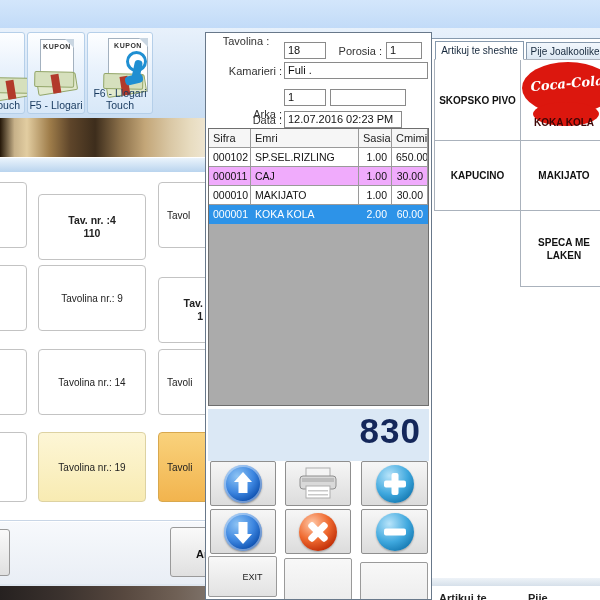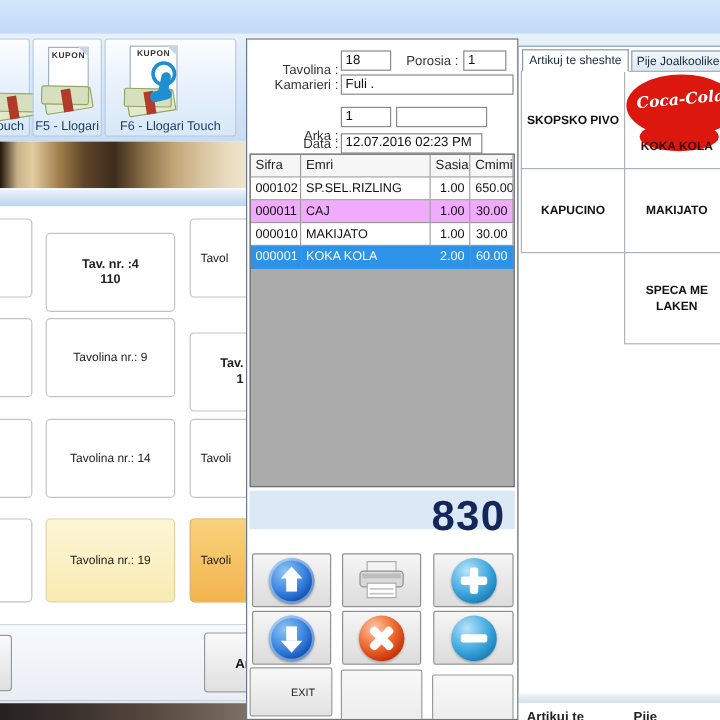--- a/index.html
+++ b/index.html
@@ -46,21 +46,21 @@
   .trow{display:flex;height:19px;box-sizing:border-box;}
   .tcell{box-sizing:border-box;border-right:1px solid #9a9a9a;border-bottom:1px solid #9a9a9a;font-size:10.5px;line-height:18px;padding:0 4px;overflow:hidden;white-space:nowrap;}
   .thead .tcell{background:#f6f6f6;font-size:11px;color:#222;}
   .c-sifra{width:42px;}
   .c-emri{width:108px;}
   .c-sasia{width:33px;text-align:right;}
   .c-cmimi{flex:1;text-align:right;}
   .row-w .tcell{background:#fff;color:#111;}
   .row-g .tcell{background:#f0abfc;color:#111;}
   .row-sel .tcell{background:#2d93e8;color:#fff;border-right-color:#2d93e8;border-bottom-color:#2d93e8;}
-  .total-box{position:absolute;left:2px;top:376px;width:221px;height:32px;background:#dbe8f5;}
+  .total-box{position:absolute;left:2px;top:376px;width:221px;height:52px;background:#dbe8f5;}
   .total-num{position:absolute;right:8px;top:2px;font-size:35px;font-weight:bold;color:#14275a;letter-spacing:1px;}
   .ibtn{position:absolute;width:66px;height:45px;background:linear-gradient(#f6f6f6,#dcdcdc);border:1px solid #8f8f8f;border-radius:2px;box-sizing:border-box;display:flex;align-items:center;justify-content:center;}
   .glyph{width:38px;height:38px;border-radius:50%;position:relative;}
   .g-blue{background:radial-gradient(circle at 35% 30%,#8ec4f4 0%,#3d86e0 45%,#0d4fae 75%,#083a88 100%);box-shadow:inset 0 0 0 2px rgba(255,255,255,.4),0 1px 2px rgba(0,0,0,.35);}
   .g-blue.up::before{content:"";position:absolute;left:50%;top:7px;transform:translateX(-50%);border:9px solid transparent;border-top:0;border-bottom:10px solid #fff;}
   .g-blue.up::after{content:"";position:absolute;left:50%;top:16px;transform:translateX(-50%);width:9px;height:12px;background:#fff;}
   .g-blue.down::before{content:"";position:absolute;left:50%;bottom:7px;transform:translateX(-50%);border:9px solid transparent;border-bottom:0;border-top:10px solid #fff;}
   .g-blue.down::after{content:"";position:absolute;left:50%;top:9px;transform:translateX(-50%);width:9px;height:12px;background:#fff;}
   .g-sky{background:radial-gradient(circle at 35% 28%,#b8e4fa,#3fa8de 50%,#0d6fa8 88%);box-shadow:0 1px 2px rgba(0,0,0,.3);}
   .g-sky::before{content:"";position:absolute;left:50%;top:50%;transform:translate(-50%,-50%);width:22px;height:7px;background:#fff;border-radius:2px;}
@@ -98,21 +98,21 @@
     </div>
     <div class="rbtn" style="left:27px;width:58px;">
       <span class="kdoc" style="left:12px;top:6px;width:34px;height:50px;">
         <span class="fold"></span>
         <span class="ktitle">KUPON</span>
         <span class="kline"></span><span class="kline"></span><span class="kline"></span><span class="kline"></span>
       </span>
       <span class="kmoney" style="left:9px;top:42px;"></span>
       <span class="rbtn-label">F5 - Llogari</span>
     </div>
-    <div class="rbtn" style="left:87px;width:110px;">
+    <div class="rbtn" style="left:87px;width:66px;">
       <span class="kdoc" style="left:20px;top:5px;width:40px;height:54px;">
         <span class="fold"></span>
         <span class="ktitle">KUPON</span>
         <span class="kline"></span><span class="kline"></span><span class="kline"></span><span class="kline"></span>
       </span>
       <span class="kmoney" style="left:18px;top:44px;"></span>
       <span class="ktouch" style="left:38px;top:18px;width:24px;height:36px;">
         <span class="ring"></span>
           <span class="finger"></span>
           <span class="palm"></span>
@@ -163,21 +163,21 @@
 
   <div class="abs bottom-bar">
     <div class="bbtn" style="left:-30px;top:8px;width:40px;height:47px;"></div>
     <div class="bbtn" style="left:170px;top:6px;width:70px;height:50px;">
       <span class="blabel">Ar</span>
     </div>
   </div>
   <div class="abs dark-strip"></div>
 
   <div class="abs dialog">
-    <span class="flabel" style="left:4px;top:20px;width:72px;">Tavolina :</span>
+    <span class="flabel" style="left:4px;top:2px;width:72px;text-align:center;">Tavolina :</span>
     <div class="ffield" style="left:78px;top:9px;width:42px;height:17px;">18</div>
     <span class="flabel" style="left:120px;top:12px;width:56px;">Porosia :</span>
     <div class="ffield" style="left:180px;top:9px;width:36px;height:17px;">1</div>
 
     <span class="flabel" style="left:4px;top:32px;width:72px;">Kamarieri :</span>
     <div class="ffield" style="left:78px;top:29px;width:144px;height:17px;">Fuli .</div>
 
     <span class="flabel" style="left:4px;top:75px;width:72px;">Arka :</span>
     <div class="ffield" style="left:78px;top:56px;width:42px;height:17px;">1</div>
     <div class="ffield" style="left:124px;top:56px;width:76px;height:17px;"></div>

